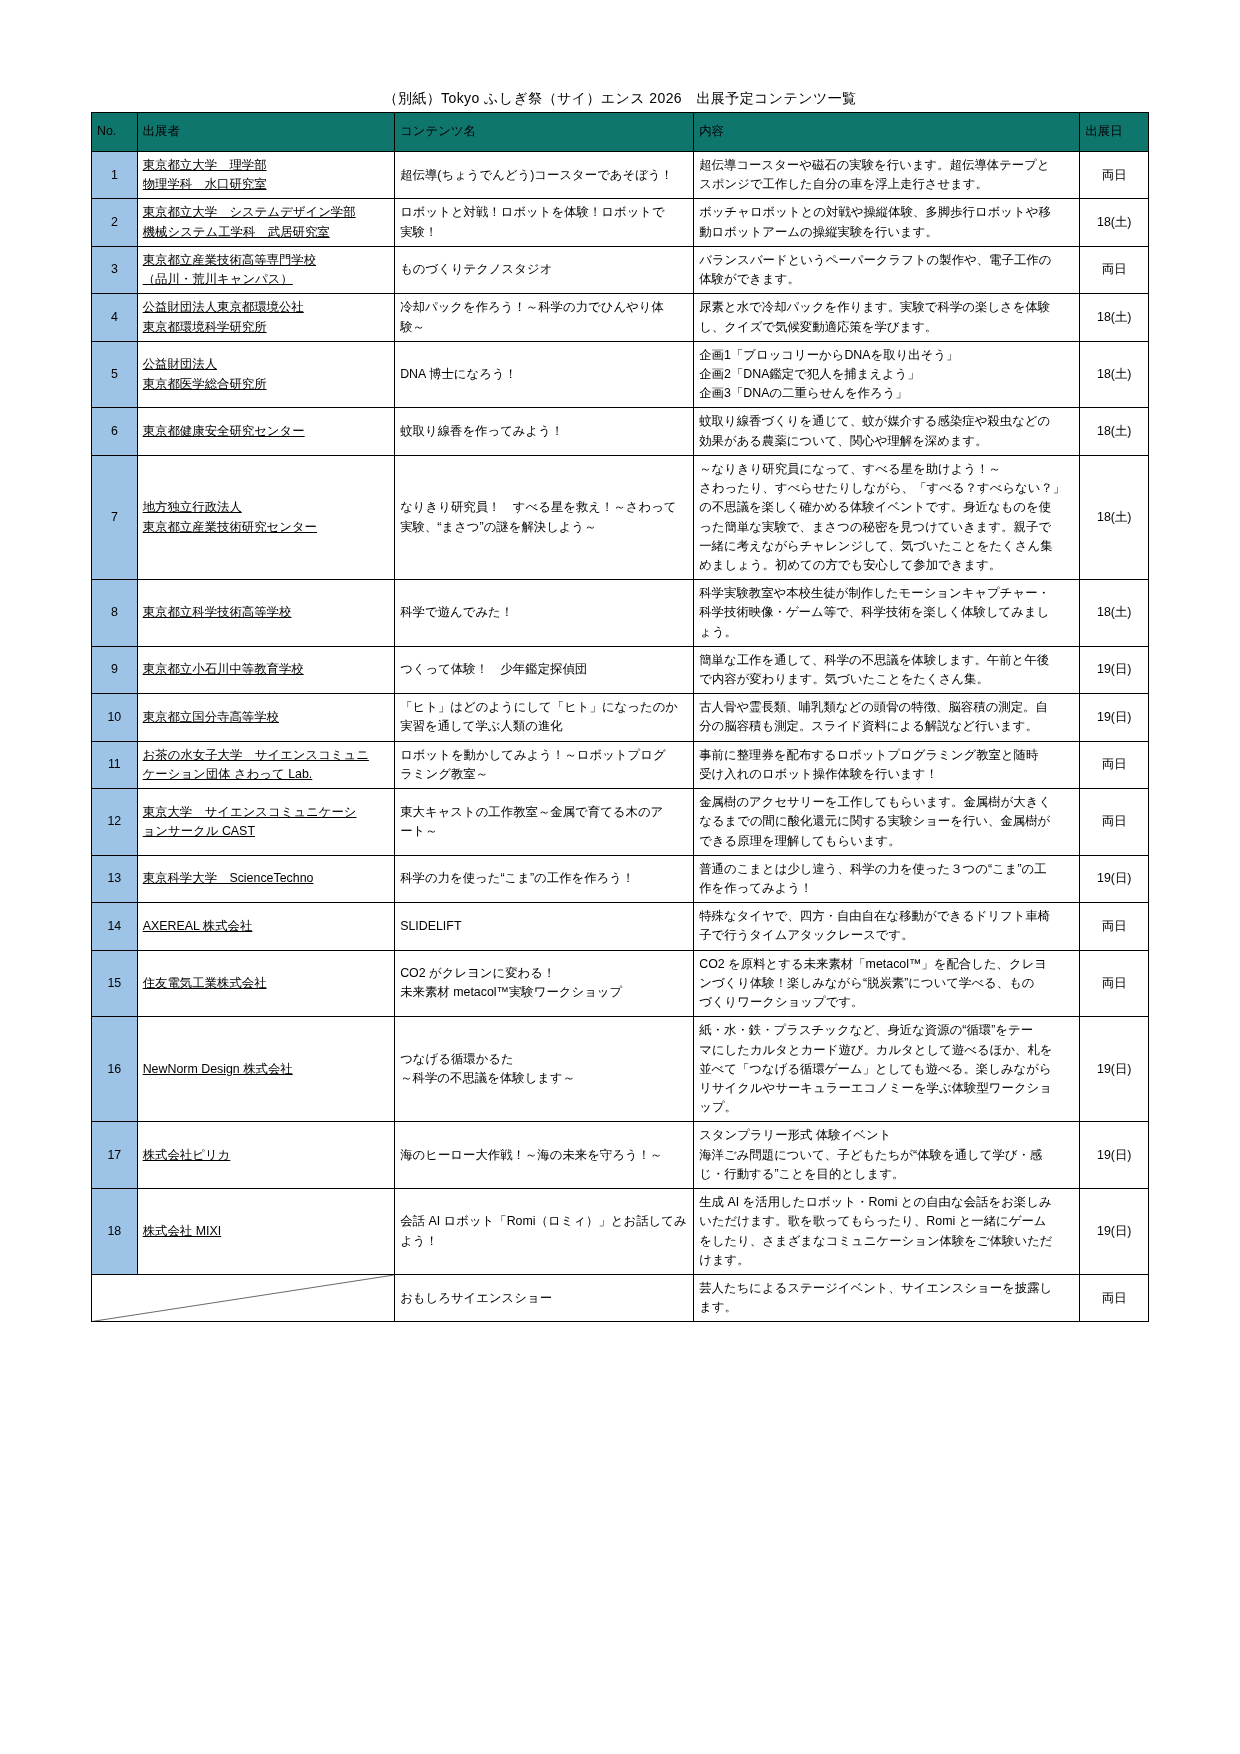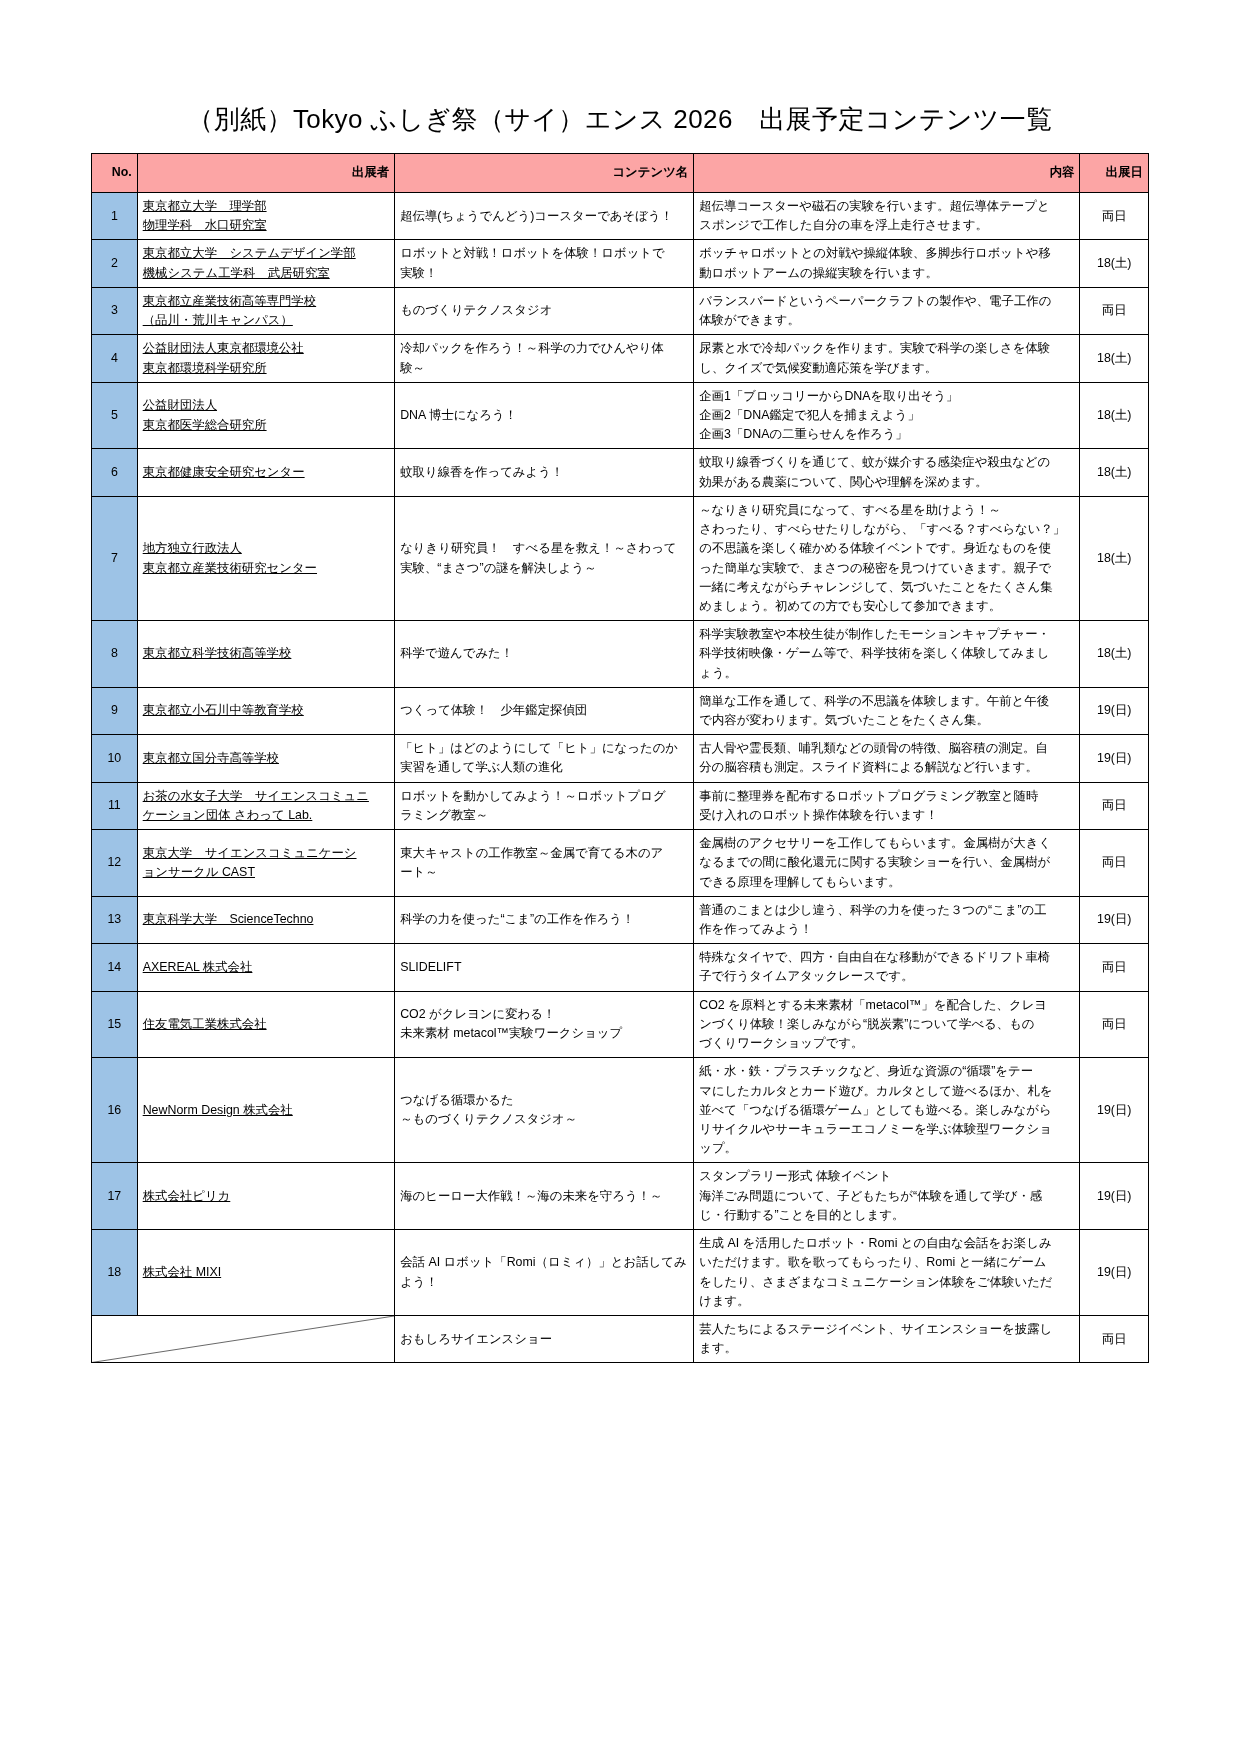--- a/index.html
+++ b/index.html
@@ -16,47 +16,47 @@
   }
   .page {
     position: relative;
     width: 1240px;
     height: 1754px;
     box-sizing: border-box;
     padding: 0;
   }
   .doc-title {
     text-align: center;
-    font-size: 26px;
+    font-size: 14px;
     font-weight: 500;
     letter-spacing: 0.4px;
-    margin: 16px;
+    margin: 4px;
     padding-top: 86px;
   }
   table.main-table {
     border-collapse: collapse;
     table-layout: fixed;
     width: 1058px;
     margin: 0 auto;
     border: 1px solid #000;
   }
   table.main-table th,
   table.main-table td {
     border: 1px solid #000;
     padding: 4px 5px;
     vertical-align: middle;
     font-size: 12.4px;
     line-height: 1.55;
     word-break: break-all;
     overflow-wrap: anywhere;
   }
   thead th {
-    background: #fca5a5;
-    text-align: right;
-    font-weight: bold;
+    background: #0f766e;
+    text-align: left;
+    font-weight: normal;
     font-size: 13px;
     height: 30px;
     padding: 2px 4px;
   }
   col.c-no    { width: 44px; }
   col.c-exh   { width: 248px; }
   col.c-name  { width: 288px; }
   col.c-desc  { width: 372px; }
   col.c-date  { width: 66px; }
 
@@ -349,21 +349,21 @@
           </td>
           <td class="cell-date">両日</td>
         </tr>
         <tr>
           <td class="cell-no">16</td>
           <td class="cell-exhibitor">
             <span class="line">NewNorm Design 株式会社</span>
           </td>
           <td class="cell-name">
             <span class="line">つなげる循環かるた</span>
-            <span class="line">～ものづくりテクノスタジオ～</span>
+            <span class="line">～科学の不思議を体験します～</span>
           </td>
           <td class="cell-desc">
             <span class="line">紙・水・鉄・プラスチックなど、身近な資源の“循環”をテー</span>
             <span class="line">マにしたカルタとカード遊び。カルタとして遊べるほか、札を</span>
             <span class="line">並べて「つなげる循環ゲーム」としても遊べる。楽しみながら</span>
             <span class="line">リサイクルやサーキュラーエコノミーを学ぶ体験型ワークショ</span>
             <span class="line">ップ。</span>
           </td>
           <td class="cell-date">19(日)</td>
         </tr>

